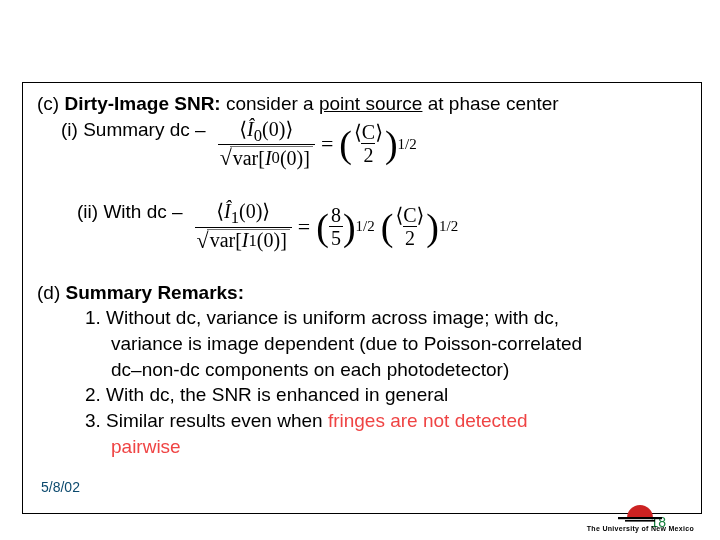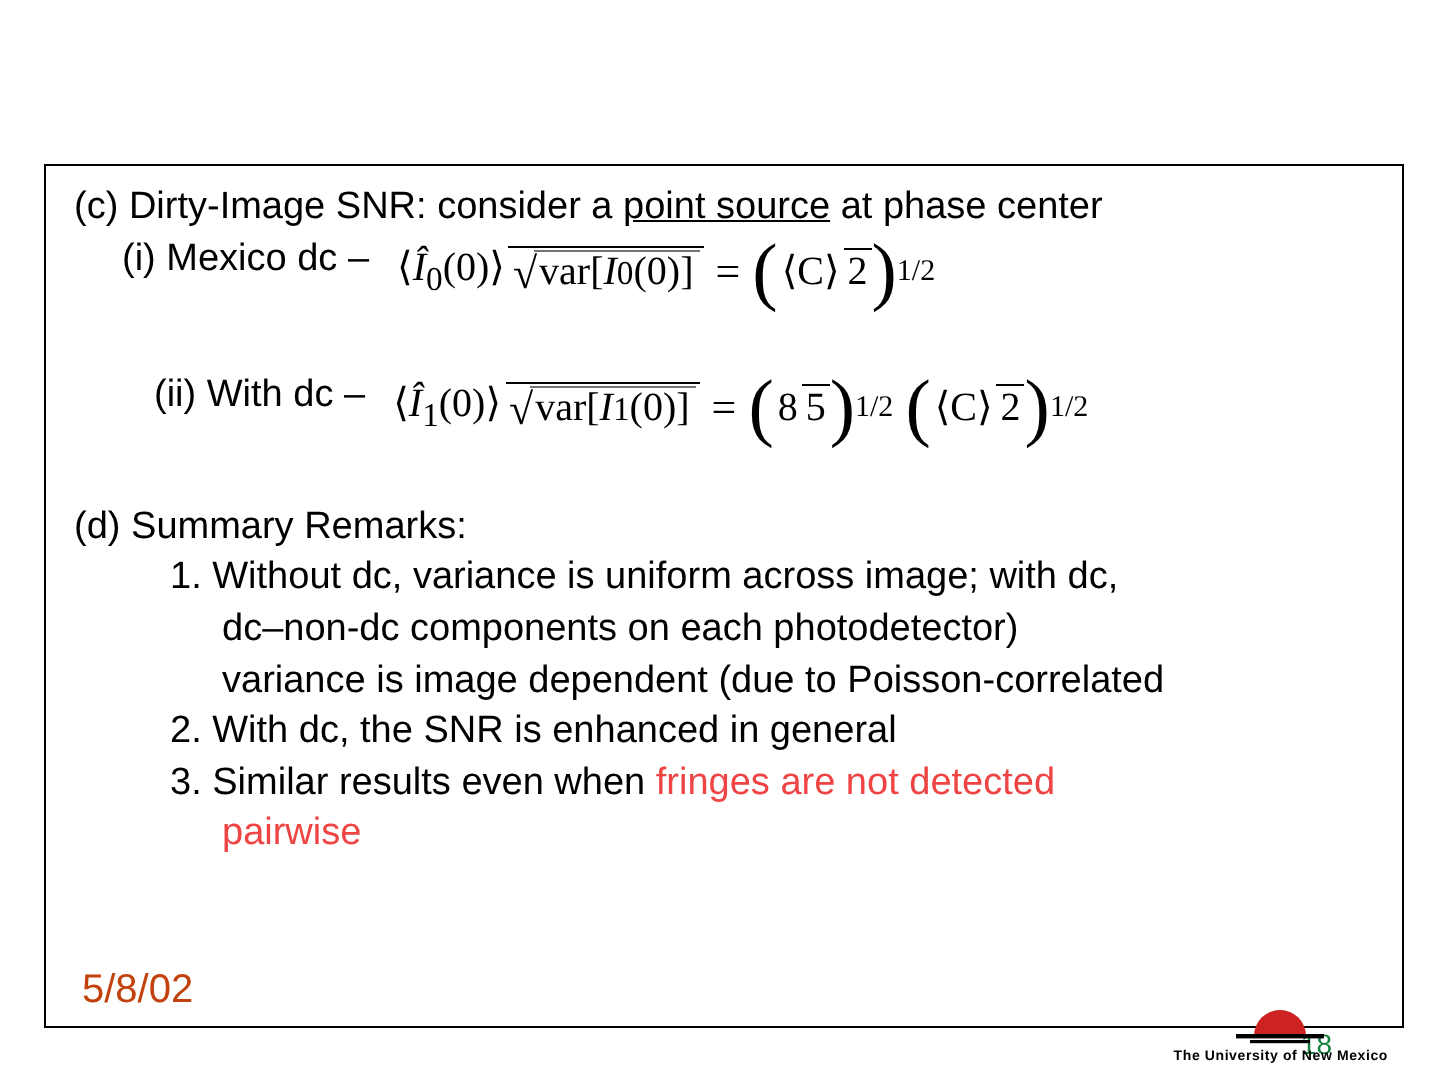--- a/index.html
+++ b/index.html
@@ -12,33 +12,33 @@
     background: #fff;
   }
   .frame {
     margin: 0 18px 0 22px;
     border: 1px solid #000;
     padding: 8px 10px 6px 14px;
     height: 432px;
     position: relative;
   }
   .line { font-size: 19px; line-height: 1.35; color: #000; }
-  .bold { font-weight: normal; }
+  .bold { font-weight: bold; }
   .indent1 { padding-left: 24px; }
   .indent2 { padding-left: 48px; }
   .underline { text-decoration: underline; }
   .green { color: #ef4444; }
 
   .row { display: flex; align-items: flex-start; }
   .row .lead { white-space: nowrap; }
 
   .frac {
     display: inline-flex;
-    flex-direction: row;
-    align-items: flex-end;
+    flex-direction: column;
+    align-items: center;
     vertical-align: middle;
     font-family: "Times New Roman", serif;
     font-size: 20px;
     line-height: 1.05;
   }
   .frac .num { padding: 0 2px; }
   .frac .den { border-top: 1px solid #000; padding: 1px 2px 0; }
   .math { font-family: "Times New Roman", serif; font-size: 22px; display: inline-flex; align-items: center; }
   .sqrt {
     display: inline-flex;
@@ -70,23 +70,23 @@
   .ital { font-style: italic; }
 
   .eqblock1 { margin-left: 12px; }
   .eqblock2 { margin-left: 16px; margin-top: 30px; }
 
   .gap1 { height: 28px; }
 
   .date {
     position: absolute;
     left: 18px;
-    bottom: 6px;
-    font-size: 20px;
-    color: #c2410c;
+    bottom: 18px;
+    font-size: 14px;
+    color: #0c4a6e;
   }
   .pagenum {
     position: absolute;
     right: 54px;
     bottom: 10px;
     font-size: 14px;
     color: #15803d;
   }
 
   .logo {
@@ -110,21 +110,21 @@
 
 <div class="slide">
   <div class="frame">
 
     <div class="line">
       <span>(c)</span>
       <span class="bold">Dirty-Image SNR:</span><span> consider a </span><span class="underline">point source</span><span> at phase center</span>
     </div>
 
     <div class="row line indent1">
-      <span class="lead">(i) Mexico dc –</span>
+      <span class="lead">(i) Summary dc –</span>
       <span class="eqblock1">
         <span class="math">
           <span class="frac">
             <span class="num">
               <span>⟨</span><span class="ital">Î</span><sub>0</sub><span>(0)⟩</span>
             </span>
             <span class="den">
               <span class="sqrt">
                   <span class="rad">√</span>
                   <span class="body">
@@ -194,22 +194,22 @@
       </span>
     </div>
 
     <div class="gap1"></div>
 
     <div class="line">
       <span>(d)</span>
       <span class="bold">Summary Remarks:</span>
     </div>
     <div class="line indent2">1.  Without dc, variance is uniform across image; with dc,</div>
+    <div class="line" style="padding-left:74px">variance is image dependent (due to Poisson-correlated</div>
     <div class="line" style="padding-left:74px">dc–non-dc components on each photodetector)</div>
-    <div class="line" style="padding-left:74px">variance is image dependent (due to Poisson-correlated</div>
     <div class="line indent2">2.  With dc, the SNR is enhanced in general</div>
     <div class="line indent2">
       <span>3.  Similar results even when </span><span class="green">fringes are not detected</span>
     </div>
     <div class="line" style="padding-left:74px">
       <span class="green">pairwise</span>
     </div>
 
     <div class="date">5/8/02</div>
   </div>

